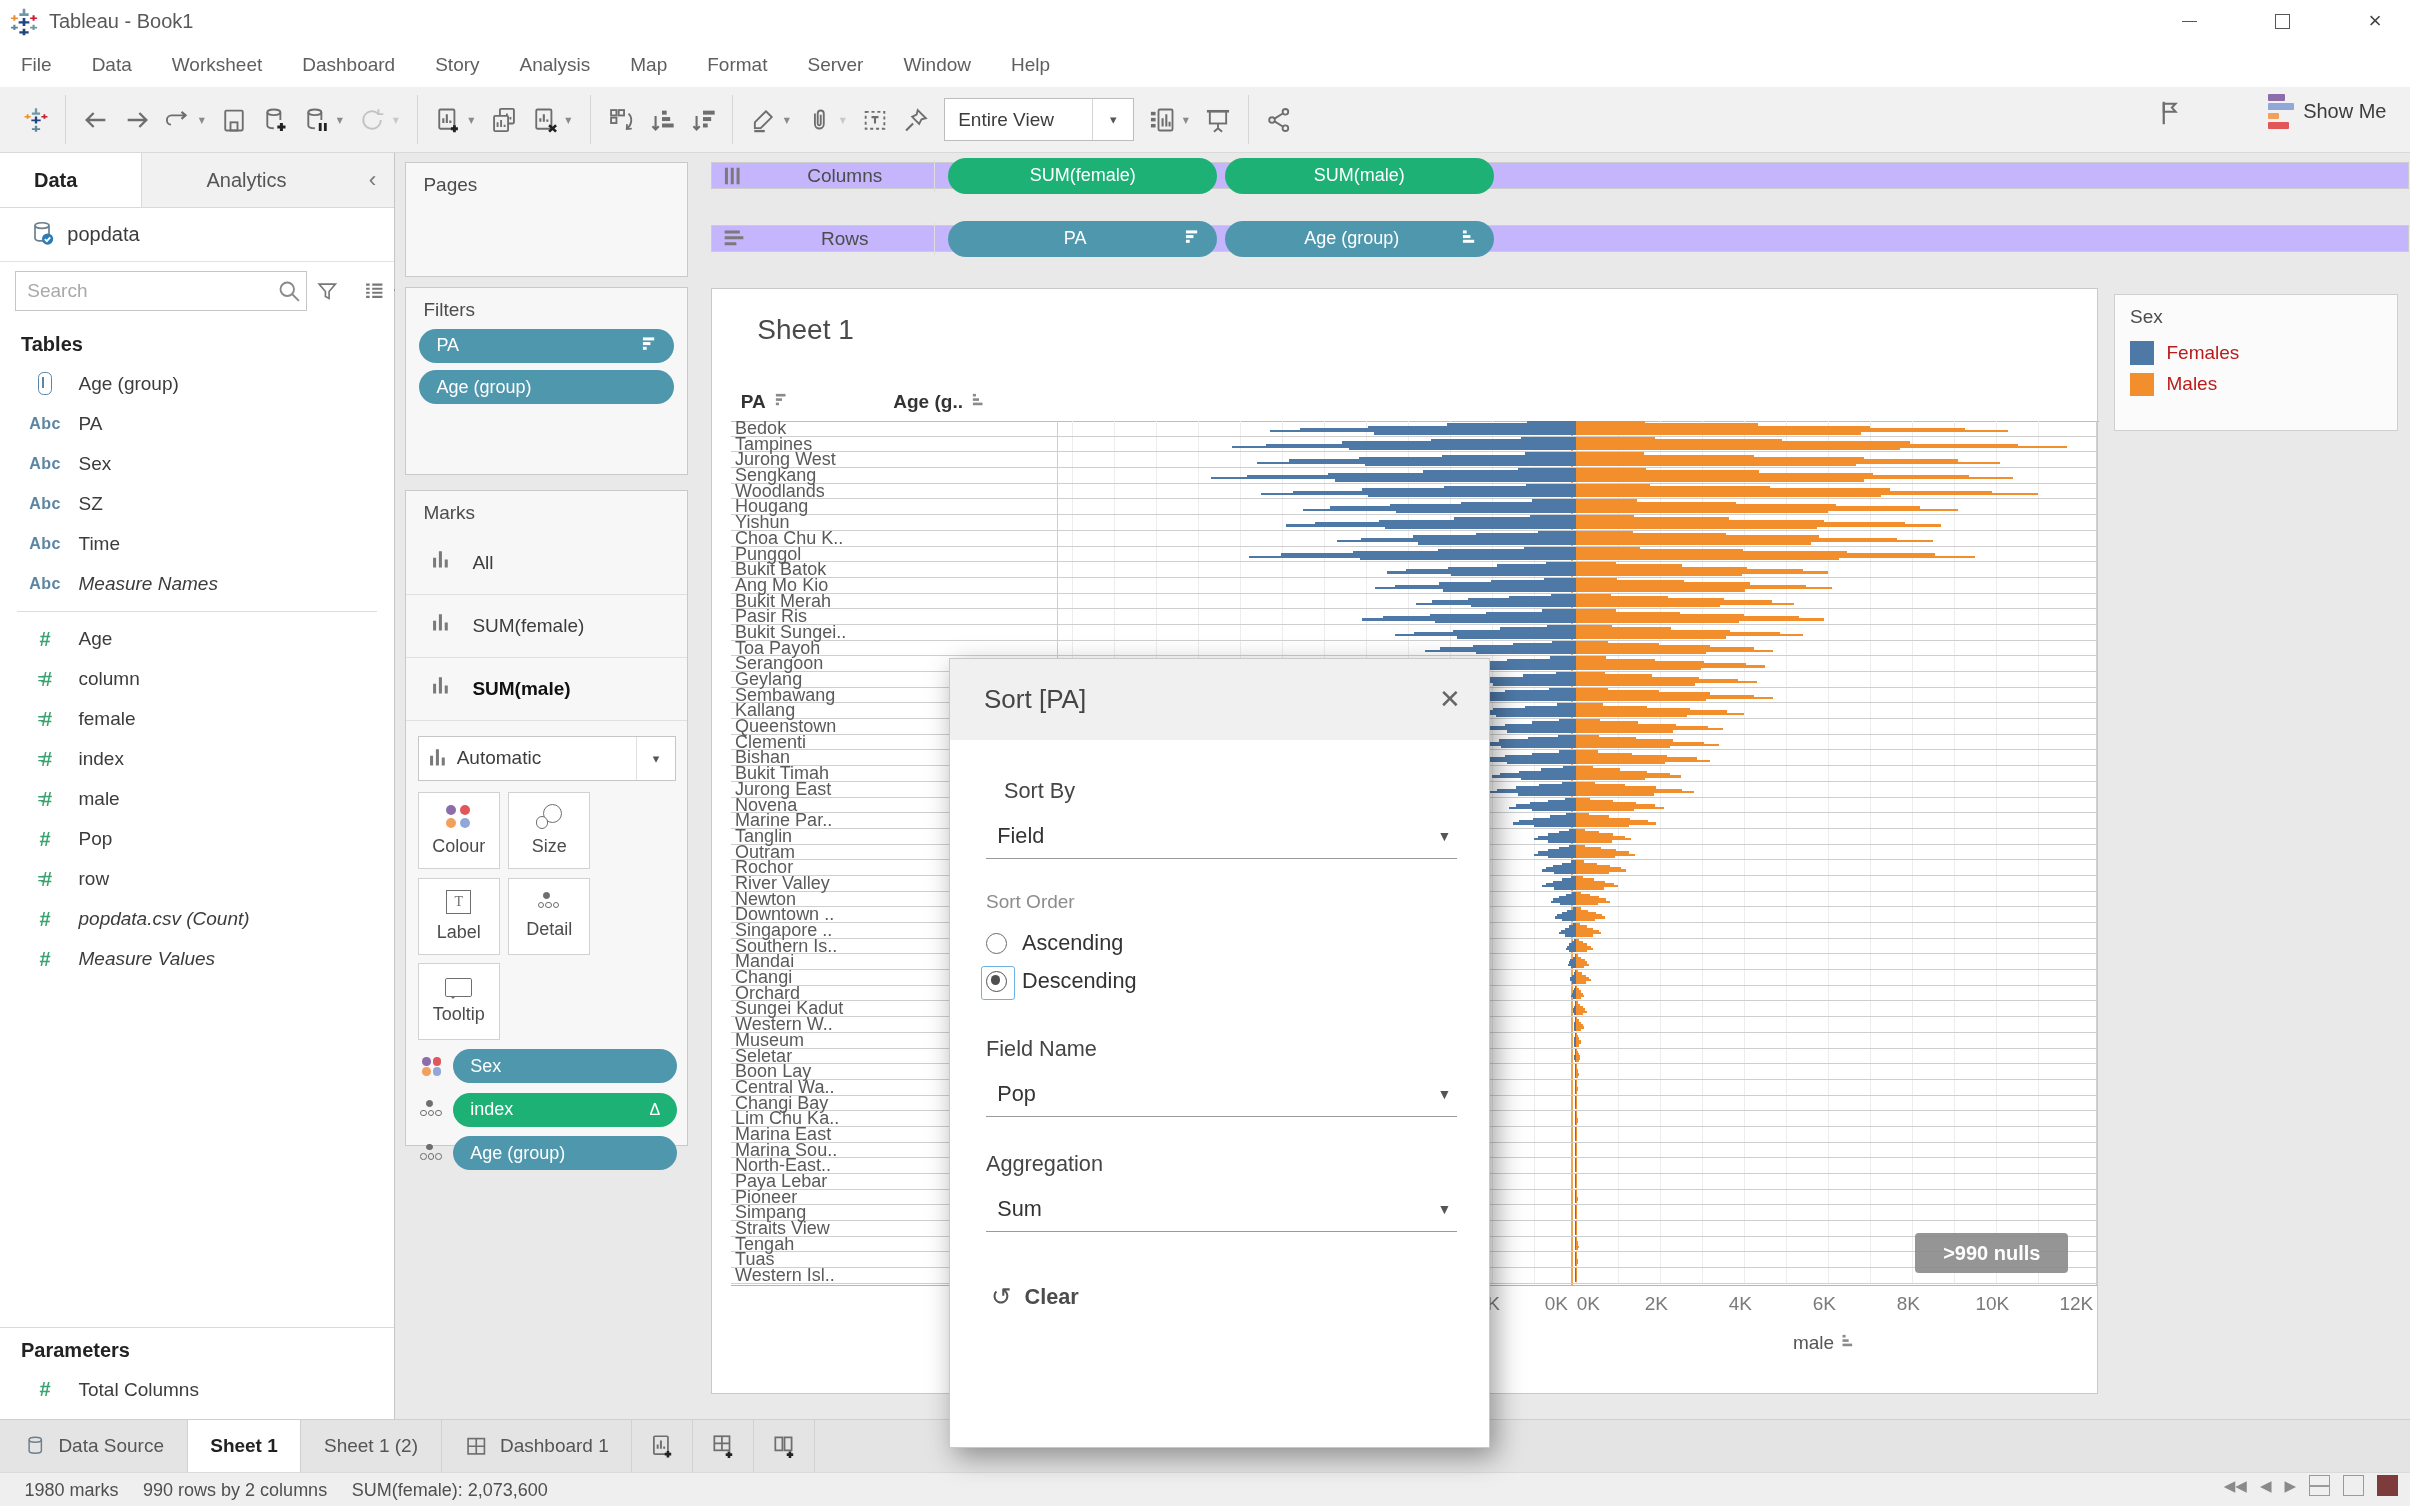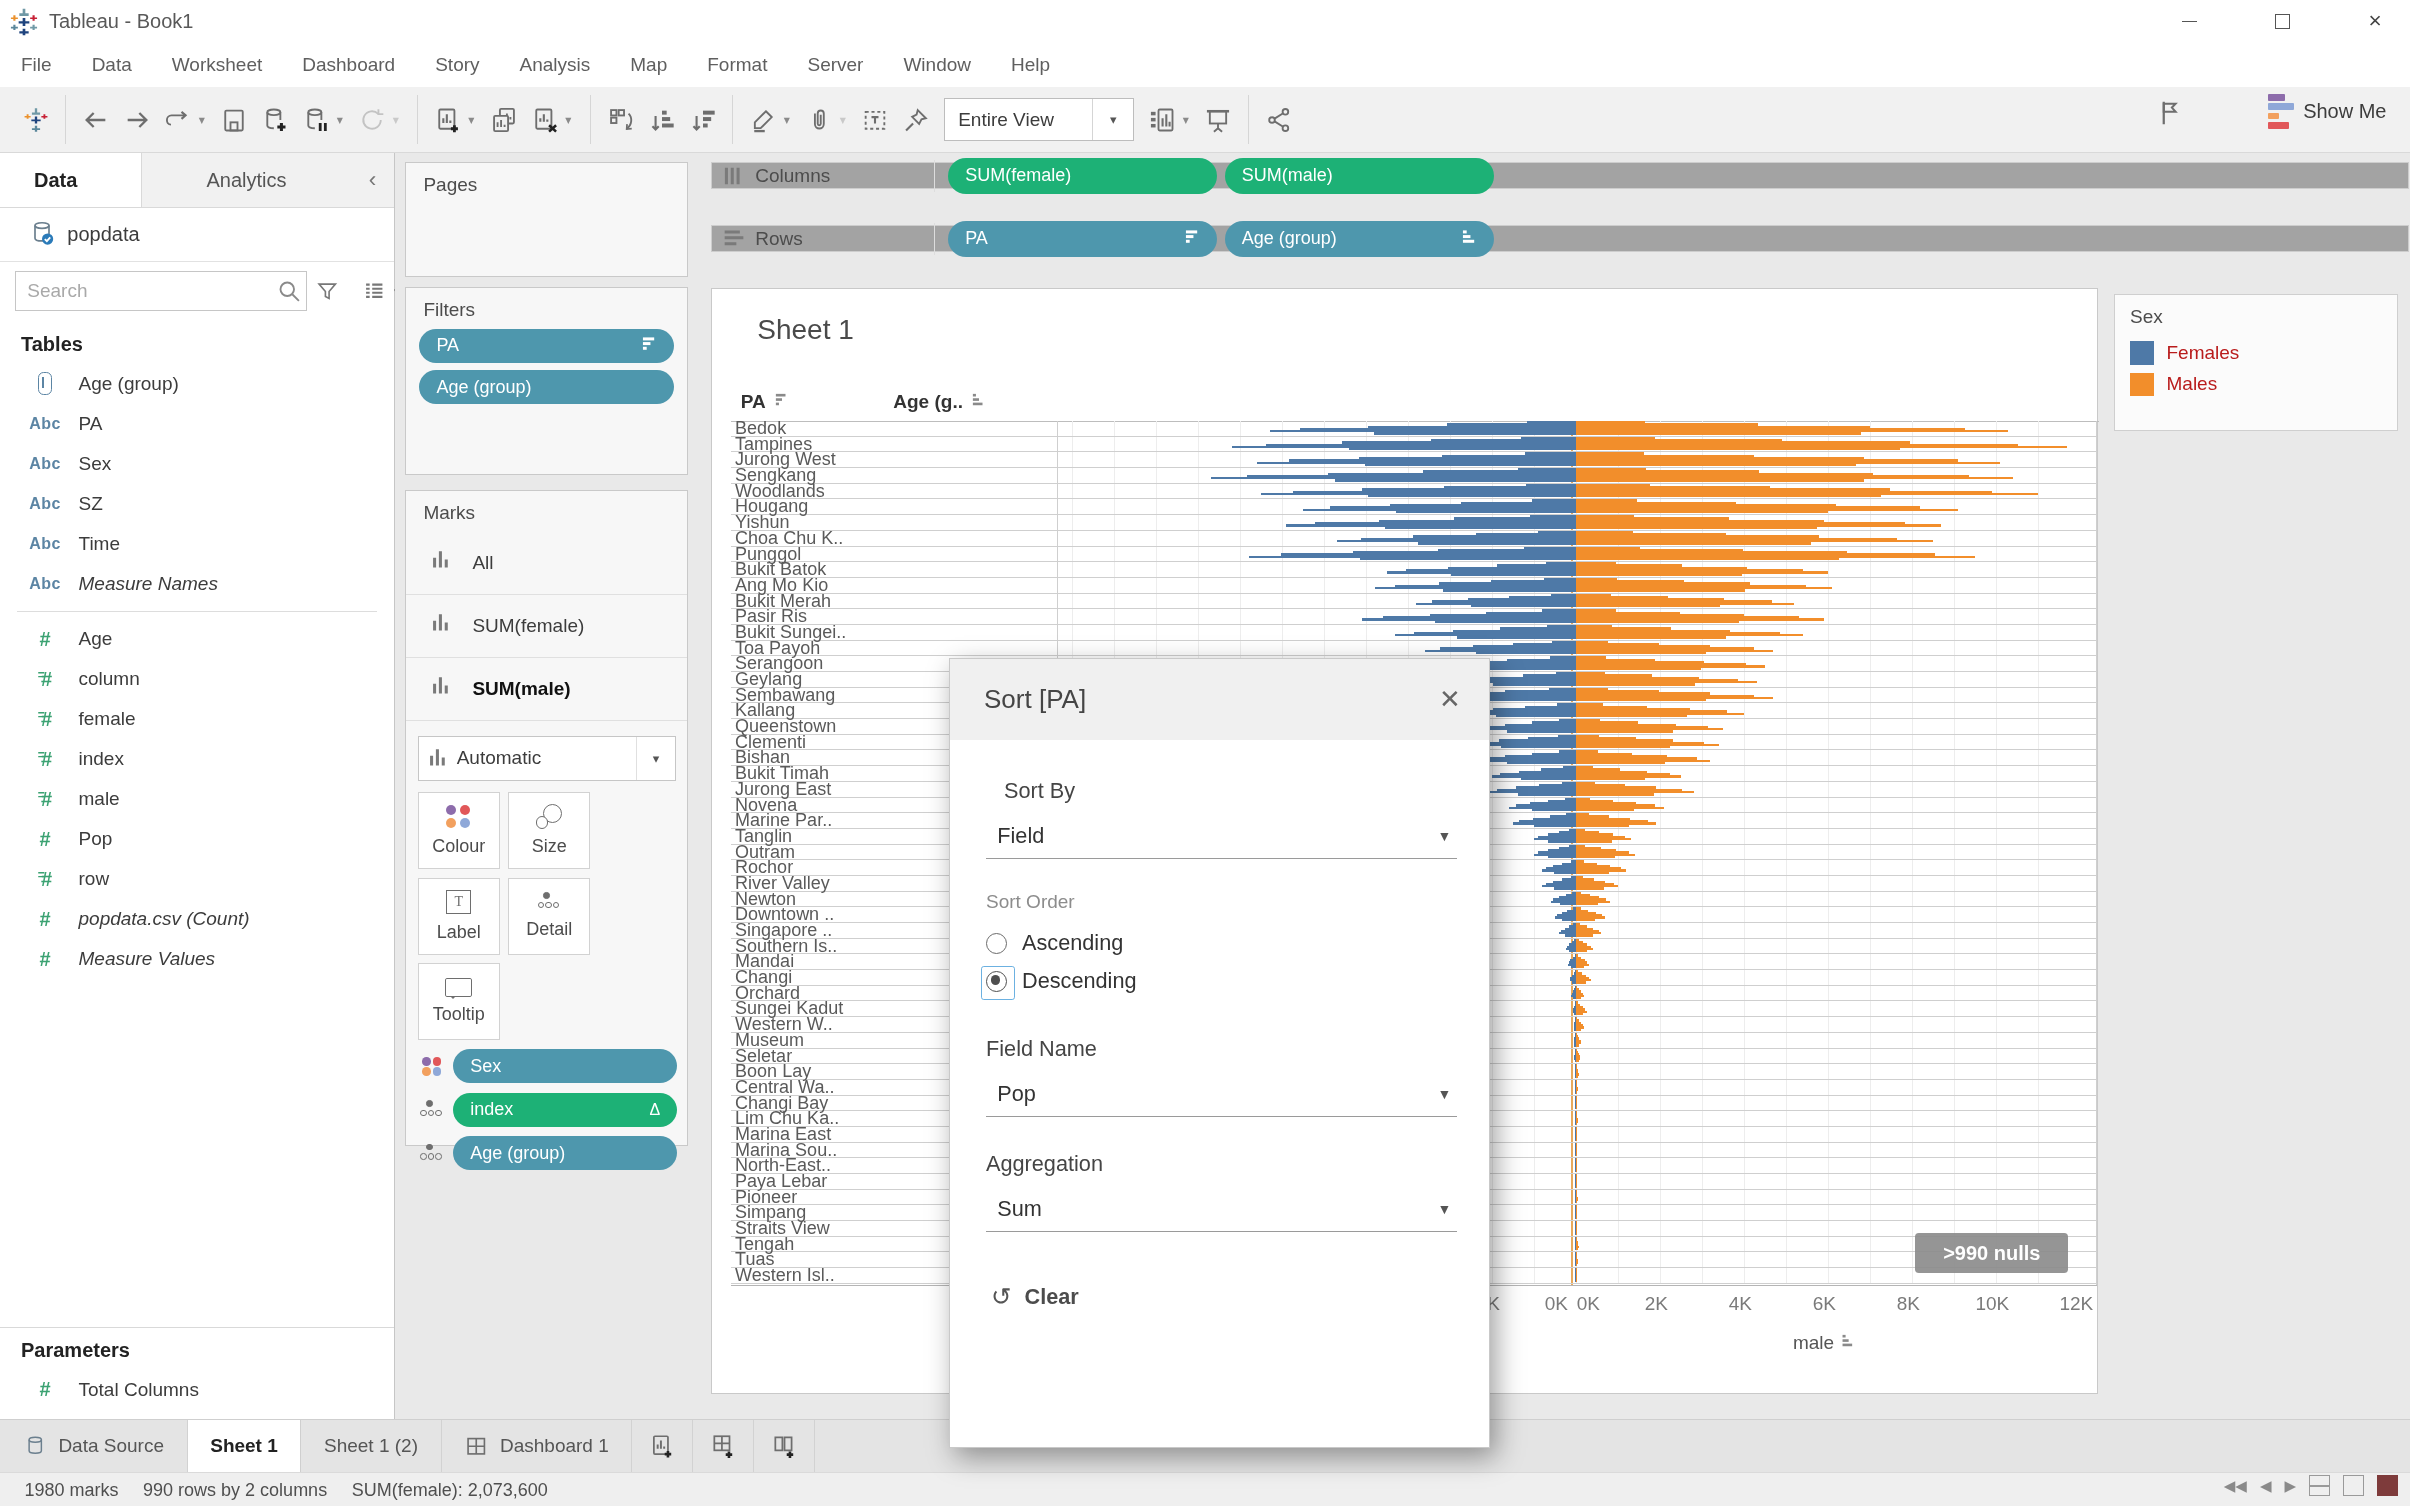--- a/index.html
+++ b/index.html
@@ -55,21 +55,21 @@
   #dp-search-row{height:58px;display:flex;align-items:center;padding:0 11.3px 0 15px;gap:7.5px;}
   #searchbox{flex:1;height:38px;border:0.9px solid #c6c6c6;display:flex;align-items:center;background:#fff;}
   #searchbox input{flex:1;border:none;outline:none;font-size:19px;color:#444;padding:0 0 0 11.3px;font-family:inherit;background:transparent;}
   #searchbox input::placeholder{color:#a9a9a9;}
   #searchbox .mag{width:34px;color:#8a8a8a;display:flex;justify-content:center;}
   .dp-mini{color:#777;cursor:pointer;display:flex;align-items:center;}
   .dp-mini svg{width:24.5px;height:24.5px;}
   .dp-vsep{width:0.9px;height:28px;background:#d5d5d5;margin:0 3.8px;}
   #tables-hdr{font-size:20px;font-weight:bold;color:#222;padding:13px 0 7.5px 21px;}
   .field-row{height:40px;display:flex;align-items:center;padding-left:24.5px;gap:13px;cursor:pointer;}
-  .field-ic{width:41px;flex:none;display:flex;justify-content:center;}
+  .field-ic{width:41px;flex:none;display:flex;justify-content:center;align-items:center;}
   .f-abc{color:#5c85a4;font-size:16px;font-weight:bold;letter-spacing:0.5px;}
   .f-hash{color:#3ba272;font-size:20px;font-weight:bold;}
   .f-eq{color:#3ba272;font-size:12.2px;font-weight:bold;margin-right:-3.8px;}
   .f-name{font-size:19px;color:#3c3c3c;white-space:nowrap;}
   .f-name.it{font-style:italic;}
   .fdivider{height:0.9px;background:#ddd;margin:7.5px 17px;}
   #params{position:absolute;left:0;bottom:0;width:394px;border-top:0.9px solid #d9d9d9;background:#fff;padding-bottom:9.4px;}
   #params-hdr{font-size:20px;font-weight:bold;color:#222;padding:11.3px 0 7.5px 21px;}
 
   
@@ -123,22 +123,22 @@
   .size-ic{position:relative;width:26px;height:24.5px;}
   .size-ic i{position:absolute;border:1.7px solid #6e6e6e;border-radius:50%;box-sizing:border-box;}
   .size-ic .big{width:19px;height:19px;right:0;top:0;}
   .size-ic .sm{width:12.2px;height:12.2px;left:0;bottom:0;background:#fff;}
   
   .tbox{width:22.6px;height:22.6px;border:1.7px solid #6e6e6e;display:flex;align-items:center;justify-content:center;
         font-size:14px;color:#6e6e6e;font-family:"Liberation Serif",serif;}
 
   
   #sheetarea{left:700px;top:153px;width:1711px;height:1266px;background:#e9e9e9;}
-  .shelf{position:absolute;left:11.3px;width:1698px;height:27px;background:#a3a3a3;border:0.9px solid #cdcdcd;
-         display:flex;align-items:center;box-sizing:border-box;}
+  .shelf{position:absolute;left:11.3px;width:1698px;height:27px;background:#c4b5fd;border:0.9px solid #cdcdcd;
+         display:flex;align-items:center;box-sizing:border-box;text-align:center;}
   .shelf .sh-ic{width:43px;display:flex;justify-content:center;color:#7a7a7a;}
   .shelf .sh-label{font-size:19px;color:#4c4c4c;width:179px;}
   .shelf .sh-sep{width:0.9px;height:32px;background:#ddd;margin-right:13px;}
   .shelf .pill{width:269px;margin-right:7.5px;height:36px;border-radius:18px;}
 
   #chartcard{position:absolute;left:11.3px;top:135px;width:1387px;height:1106px;background:#fff;border:0.9px solid #c9c9c9;box-sizing:border-box;}
   #sheet-title{position:absolute;left:45px;top:24.5px;font-size:28px;color:#4a4a4a;}
   #chart-header{position:absolute;left:19px;top:98px;width:1368px;height:34px;border-bottom:0.9px solid #bdbdbd;}
   #chart-header .h{position:absolute;font-size:19px;font-weight:bold;color:#333;display:flex;gap:9.4px;align-items:center;}
   .gsort{color:#8a8a8a;}

